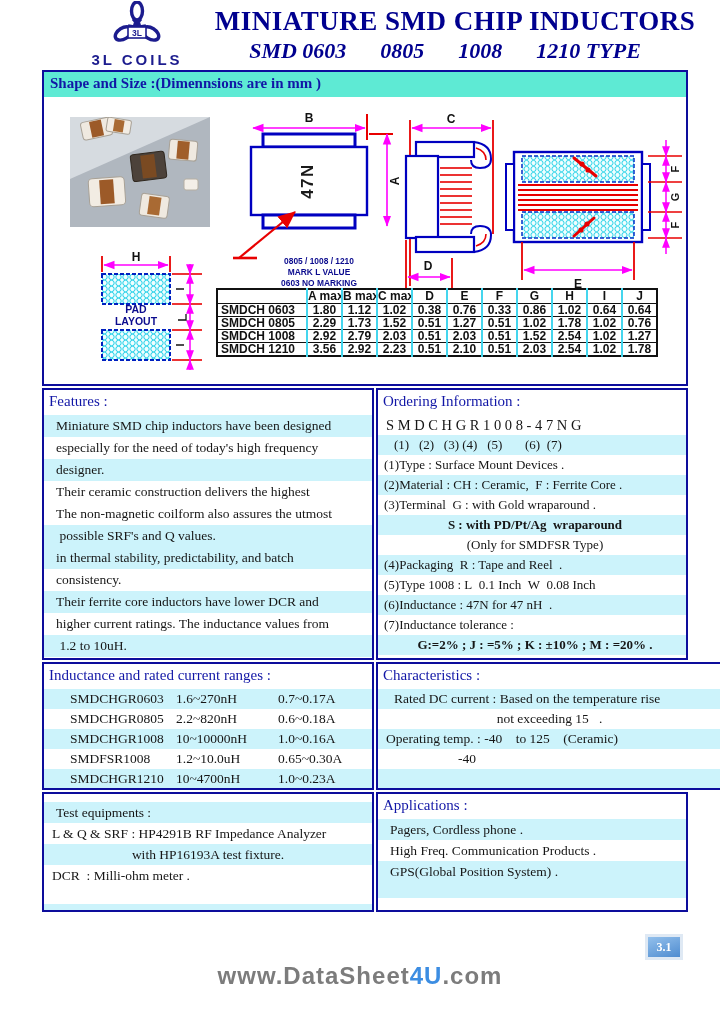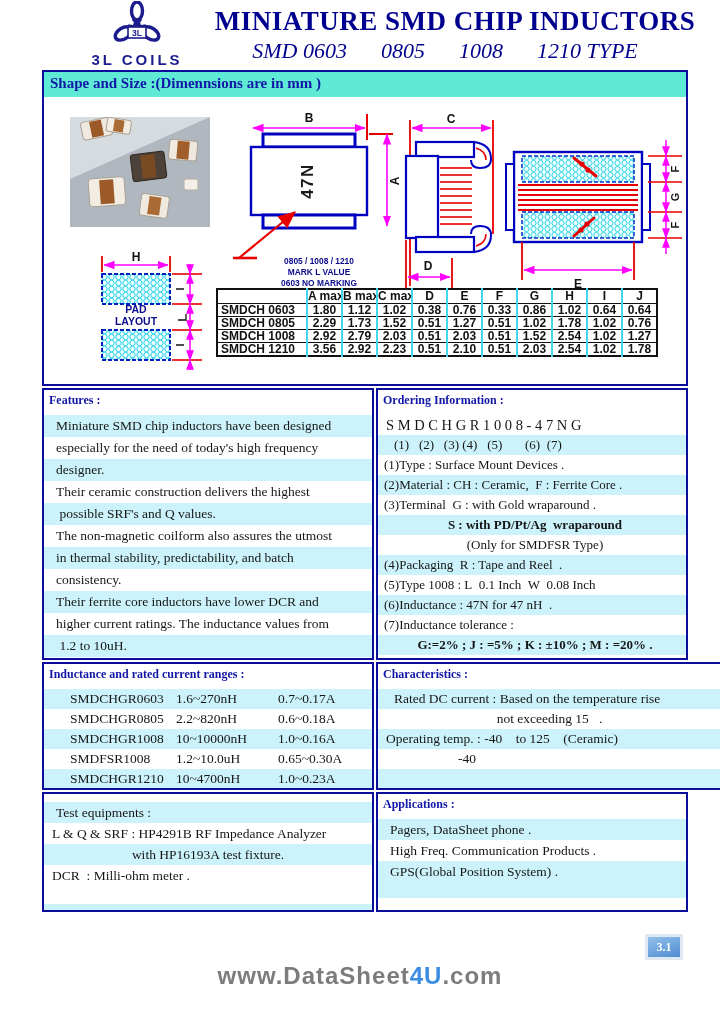--- a/index.html
+++ b/index.html
@@ -3,31 +3,31 @@
 <meta charset="utf-8">
 <style>
   *{margin:0;padding:0;box-sizing:border-box}
   html,body{background:#fff}
   .page{position:relative;width:720px;height:1012px;background:#fff;
         font-family:"Liberation Serif",serif;overflow:hidden;color:#161616}
   .abs{position:absolute}
   
   .box{position:absolute;border:2px solid #0d0d9c;background:#fff;overflow:hidden}
   .bar{background:#5eead4;font-weight:bold;font-size:15px;color:#1116a6;height:25px;padding:3px 6px;white-space:nowrap}
-  .h2{font-weight:bold;font-size:12px;color:#1116a6;height:25px;padding:3px 5px;white-space:nowrap}
+  .h2{font-weight:normal;font-size:15px;color:#1116a6;height:25px;padding:3px 5px;white-space:nowrap}
   .ln{font-size:13.5px;line-height:22px;height:22px;padding-left:12px;white-space:nowrap}
   .c{background:#ccf3fb}
   .w{background:#fff}
   .ctr{text-align:center;padding-left:0}
   .bold{font-weight:bold}
   
   .title{position:absolute;left:205px;top:6px;width:500px;text-align:center;
          font-weight:bold;font-size:27px;color:#00008f;letter-spacing:.5px}
   .subtitle{position:absolute;left:205px;top:38px;width:480px;display:flex;justify-content:center;gap:34px;
-            font-weight:normal;font-style:italic;font-size:22px;color:#00008f;white-space:nowrap}
+            font-weight:bold;font-style:italic;font-size:22px;color:#00008f;white-space:nowrap}
   .logo{position:absolute;left:76px;top:1px;width:122px;height:66px;text-align:center}
   .logo .nm{font-family:"Liberation Sans",sans-serif;font-weight:bold;font-size:15px;
             letter-spacing:3px;color:#1c1c8e;line-height:14px}
   
   .oln{font-size:13px;line-height:20px;height:20px;padding-left:6px;white-space:nowrap}
   
   .irow{display:grid;grid-template-columns:106px 102px auto;padding-left:26px;
         font-size:13.5px;line-height:20px;height:20px;white-space:nowrap}
   .cln{font-size:13.5px;line-height:20px;height:20px;white-space:nowrap}
   
@@ -343,22 +343,22 @@
       </tbody>
     </table>
   </div>
 
   <div class="box" style="left:42px;top:388px;width:332px;height:272px">
     <div class="h2">Features :</div>
     <div class="ln c">Miniature SMD chip inductors have been designed</div>
     <div class="ln w">especially for the need of today's high frequency</div>
     <div class="ln c">designer.</div>
     <div class="ln w">Their ceramic construction delivers the highest</div>
+    <div class="ln w">The non-magnetic coilform also assures the utmost</div>
     <div class="ln c">&nbsp;possible SRF's and Q values.</div>
-    <div class="ln w">The non-magnetic coilform also assures the utmost</div>
     <div class="ln c">in thermal stability, predictability, and batch</div>
     <div class="ln w">consistency.</div>
     <div class="ln c">Their ferrite core inductors have lower DCR and</div>
     <div class="ln w">higher current ratings. The inductance values from</div>
     <div class="ln c">&nbsp;1.2 to 10uH.</div>
   </div>
 
   <div class="box" style="left:376px;top:388px;width:312px;height:272px">
     <div class="h2">Ordering Information :</div>
     <div class="oln w" style="font-size:14.5px;padding-left:8px">S M D C H G R 1 0 0 8 - 4 7 N G</div>
@@ -417,21 +417,21 @@
     <div style="height:8px" class="w"></div>
     <div class="ln c" style="line-height:21px;height:21px">Test equipments :</div>
     <div class="ln w" style="line-height:21px;height:21px;padding-left:8px">L &amp; Q &amp; SRF : HP4291B RF Impedance Analyzer</div>
     <div class="ln c ctr" style="line-height:21px;height:21px">with HP16193A test fixture.</div>
     <div class="ln w" style="line-height:21px;height:39px;padding-left:8px">DCR&nbsp; : Milli-ohm meter .</div>
     <div class="ln c" style="line-height:21px;height:21px;padding-left:8px">Electrical specifications at 25&nbsp;&nbsp; .</div>
   </div>
 
   <div class="box" style="left:376px;top:792px;width:312px;height:120px">
     <div class="h2">Applications :</div>
-    <div class="cln c" style="line-height:21px;height:21px;padding-left:12px">Pagers, DataSheet phone .</div>
+    <div class="cln c" style="line-height:21px;height:21px;padding-left:12px">Pagers, Cordless phone .</div>
     <div class="cln w" style="line-height:21px;height:21px;padding-left:12px">High Freq. Communication Products .</div>
     <div class="cln c" style="line-height:21px;height:37px;padding-left:12px">GPS(Global Position System) .</div>
     <div class="w" style="height:14px"></div>
     <div class="c" style="height:15px"></div>
   </div>
 
   <div class="badge-outer">
     <div class="badge">3.1</div>
   </div>
   <div class="wmark">

